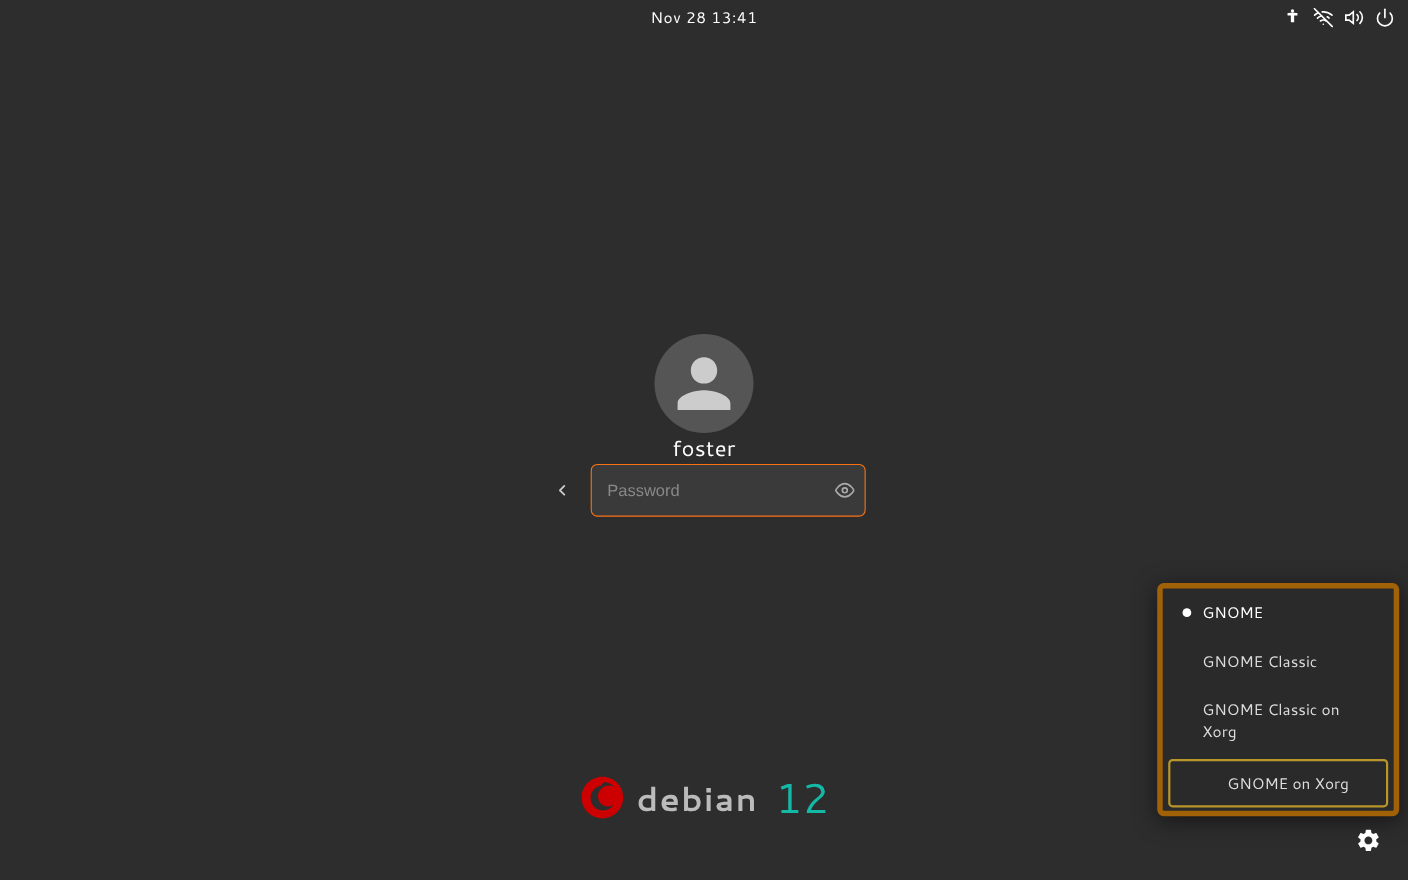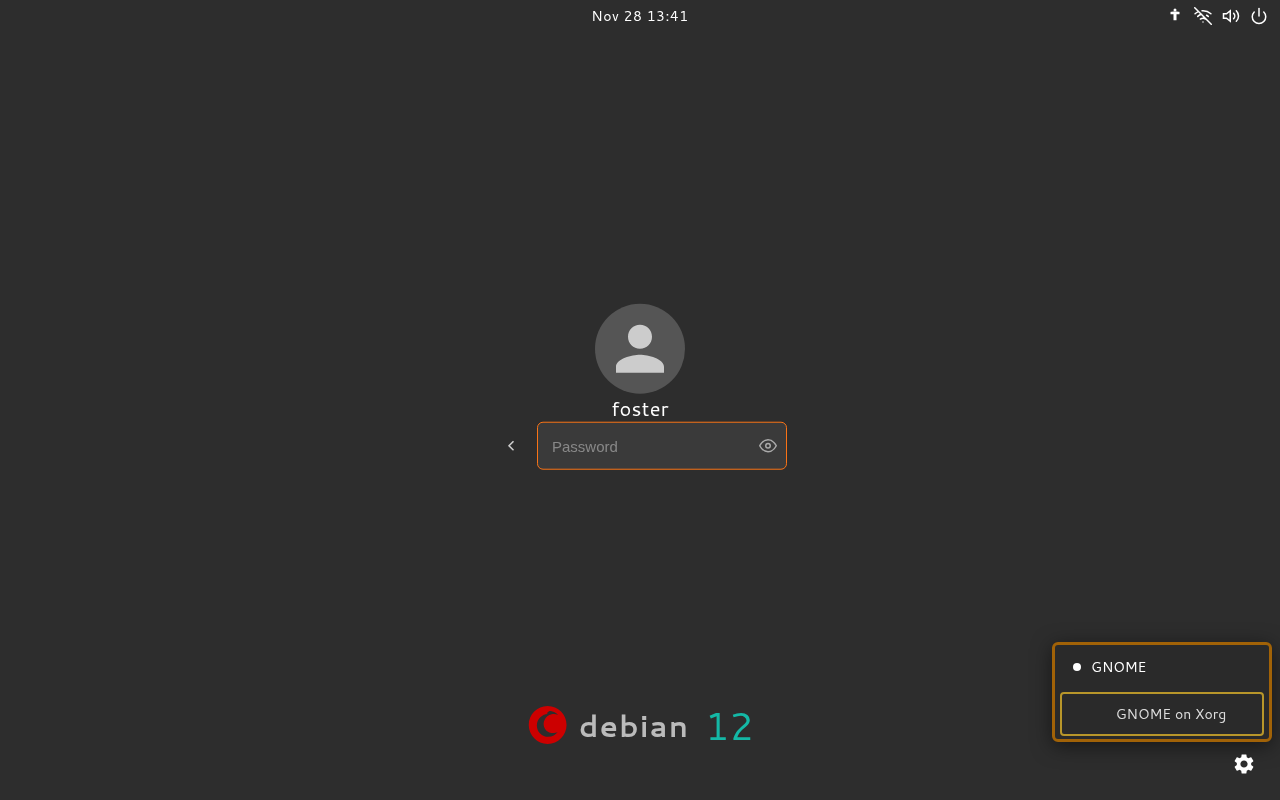--- a/index.html
+++ b/index.html
@@ -164,21 +164,21 @@
       font-size: 22px;
     }
 
     
     #session-menu {
       position: absolute;
       bottom: 58px;
       right: 8px;
       width: 220px;
       background-color: #2a2a2a;
-      border: 3px solid #a16207;
+      border: 5px solid #a16207;
       border-radius: 6px;
       overflow: hidden;
       box-shadow: 0 4px 20px rgba(0,0,0,0.5);
     }
 
     .session-item {
       padding: 12px 18px;
       font-size: 14px;
       color: #ddd;
       cursor: pointer;
@@ -283,20 +283,28 @@
   </svg>
   <span style="font-size:30px; font-weight:700; color:#bbb; letter-spacing:1px;">debian</span>
   <span style="font-size:38px; font-weight:200; color:#14b8a6; margin-left:6px;">12</span>
 </div>
 
 <div id="session-menu">
   <div class="session-item active">
     <div class="session-bullet"></div>
     <span>GNOME</span>
   </div>
+  <div class="session-item">
+    <div class="session-bullet-empty"></div>
+    <span>GNOME Classic</span>
+  </div>
+  <div class="session-item">
+    <div class="session-bullet-empty"></div>
+    <span>GNOME Classic on Xorg</span>
+  </div>
   <div class="session-item selected" style="border: 2px solid #b8962a; border-radius:4px; margin: 3px 5px;">
     <div class="session-bullet-empty"></div>
     <span>GNOME on Xorg</span>
   </div>
 </div>
 
 <div id="settings-gear">
   <svg width="24" height="24" viewBox="0 0 24 24" fill="white">
     <path d="M19.14,12.94c0.04-0.3,0.06-0.61,0.06-0.94c0-0.32-0.02-0.64-0.07-0.94l2.03-1.58c0.18-0.14,0.23-0.41,0.12-0.61 l-1.92-3.32c-0.12-0.22-0.37-0.29-0.59-0.22l-2.39,0.96c-0.5-0.38-1.03-0.7-1.62-0.94L14.4,2.81c-0.04-0.24-0.24-0.41-0.48-0.41 h-3.84c-0.24,0-0.43,0.17-0.47,0.41L9.25,5.35C8.66,5.59,8.12,5.92,7.63,6.29L5.24,5.33c-0.22-0.08-0.47,0-0.59,0.22L2.74,8.87 C2.62,9.08,2.66,9.34,2.86,9.48l2.03,1.58C4.84,11.36,4.8,11.69,4.8,12s0.02,0.64,0.07,0.94l-2.03,1.58 c-0.18,0.14-0.23,0.41-0.12,0.61l1.92,3.32c0.12,0.22,0.37,0.29,0.59,0.22l2.39-0.96c0.5,0.38,1.03,0.7,1.62,0.94l0.36,2.54 c0.05,0.24,0.24,0.41,0.48,0.41h3.84c0.24,0,0.44-0.17,0.47-0.41l0.36-2.54c0.59-0.24,1.13-0.56,1.62-0.94l2.39,0.96 c0.22,0.08,0.47,0,0.59-0.22l1.92-3.32c0.12-0.22,0.07-0.47-0.12-0.61L19.14,12.94z M12,15.6c-1.98,0-3.6-1.62-3.6-3.6 s1.62-3.6,3.6-3.6s3.6,1.62,3.6,3.6S13.98,15.6,12,15.6z"></path>
   </svg>

